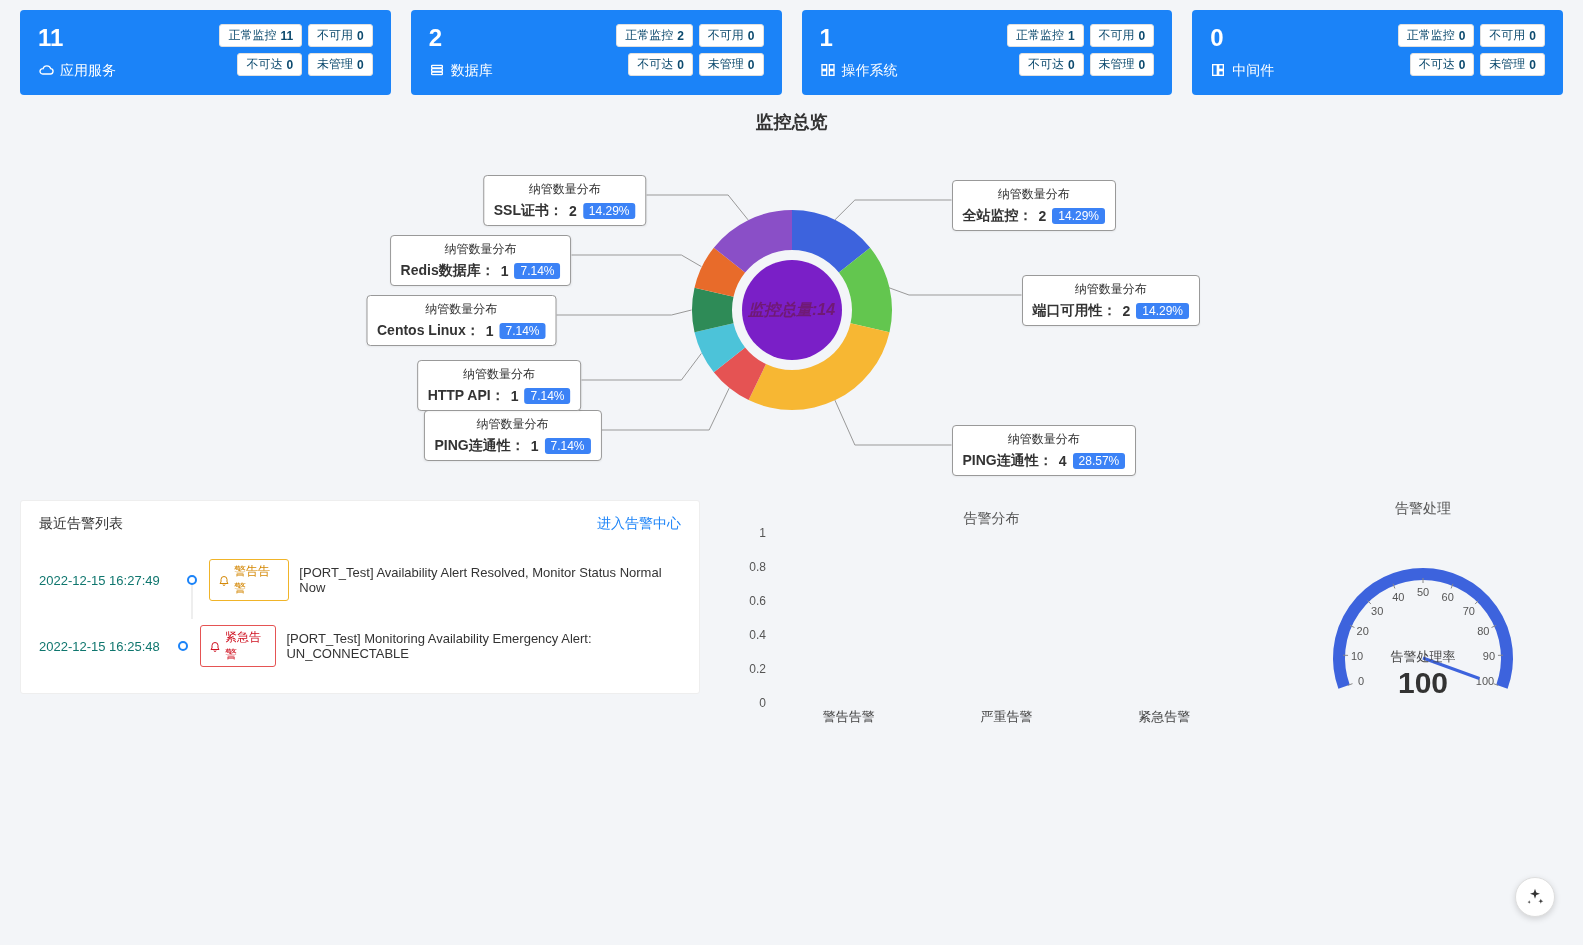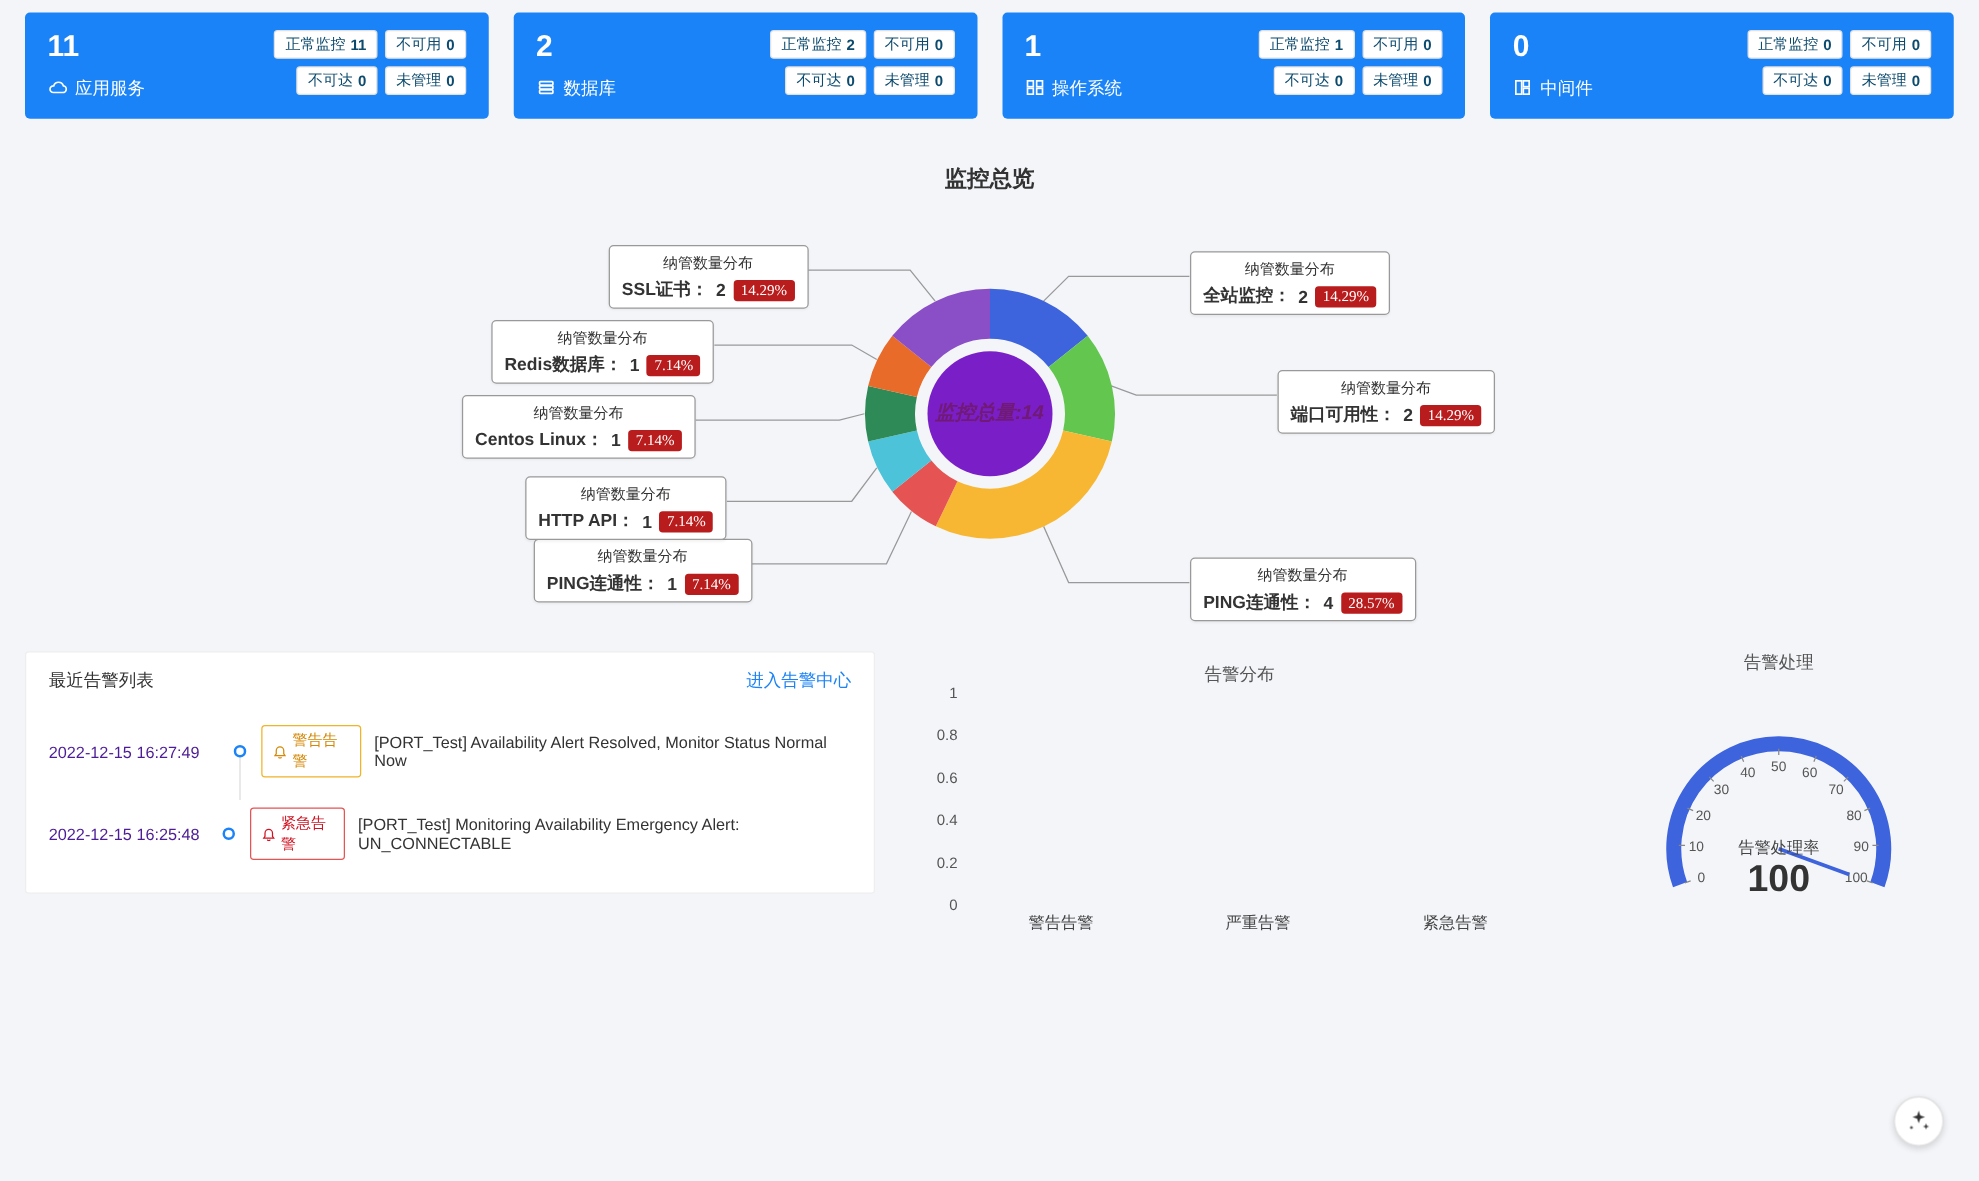--- a/index.html
+++ b/index.html
@@ -3,21 +3,21 @@
 <meta charset="utf-8">
 <style>
 * { box-sizing: border-box; margin: 0; padding: 0; }
 body {
   font-family: -apple-system, BlinkMacSystemFont, "PingFang SC", "Microsoft YaHei", sans-serif;
   background: #f3f5f8;
   color: #333;
   font-size: 14px;
 }
 .container { padding: 10px 20px; }
-.top-row { display: flex; gap: 20px; margin-bottom: 26px; }
+.top-row { display: flex; gap: 20px; margin-bottom: 5px; }
 .card {
   flex: 1;
   background: #1b83f8;
   color: #fff;
   border-radius: 4px;
   padding: 14px 18px;
   display: flex;
   justify-content: space-between;
   align-items: flex-start;
   min-height: 85px;
@@ -59,37 +59,37 @@
   border-radius: 4px;
   padding: 5px 10px;
   font-size: 13px;
   text-align: center;
   min-width: 130px;
   box-shadow: 0 1px 2px rgba(0,0,0,0.05);
 }
 .pie-label .sub { font-size: 12px; color: #333; margin-bottom: 4px; }
 .pie-label .main { font-weight: bold; font-size: 14px; display:flex; align-items:center; justify-content:center; gap:6px; }
 .pie-label .pct {
-  background: #b91c1c; color: #fff; border-radius: 3px; padding: 1px 6px;
-  font-size: 12px; font-weight: normal; font-family: Liberation Serif, serif;
+  background: #3b82f6; color: #fff; border-radius: 3px; padding: 1px 6px;
+  font-size: 12px; font-weight: normal;
 }
 .connector { position: absolute; stroke: #999; stroke-width: 1; fill: none; pointer-events:none; }
 
 .bottom-row { display: flex; gap: 20px; align-items: flex-start; }
 .panel {
   background: #fff;
   border-radius: 3px;
   border: 1px solid #eee;
   flex: 1;
 }
 .alert-panel { flex: 0 0 680px; padding: 14px 18px; min-height: 150px; }
 .alert-head { display: flex; justify-content: space-between; margin-bottom: 14px; font-size: 14px; }
 .alert-link { color: #1b83f8; cursor: pointer; }
 .alert-item { display: flex; align-items: center; gap: 10px; padding: 12px 0; font-size: 13px; position:relative; }
-.alert-time { color: #4c1d95; width: 140px; }
+.alert-time { color: #0f766e; width: 140px; }
 .dot-col { width: 14px; display:flex; justify-content:center; position:relative;}
 .dot {
   width: 10px; height: 10px; border: 2px solid #1b83f8; border-radius: 50%;
   background: #fff; z-index:1;
 }
 .timeline-line {
   position:absolute; left:50%; top:5px; bottom:-34px; width:1px; background:#ddd; transform:translateX(-50%);
 }
 .alert-tag {
   border-radius: 3px; padding: 3px 8px; font-size: 12px;

